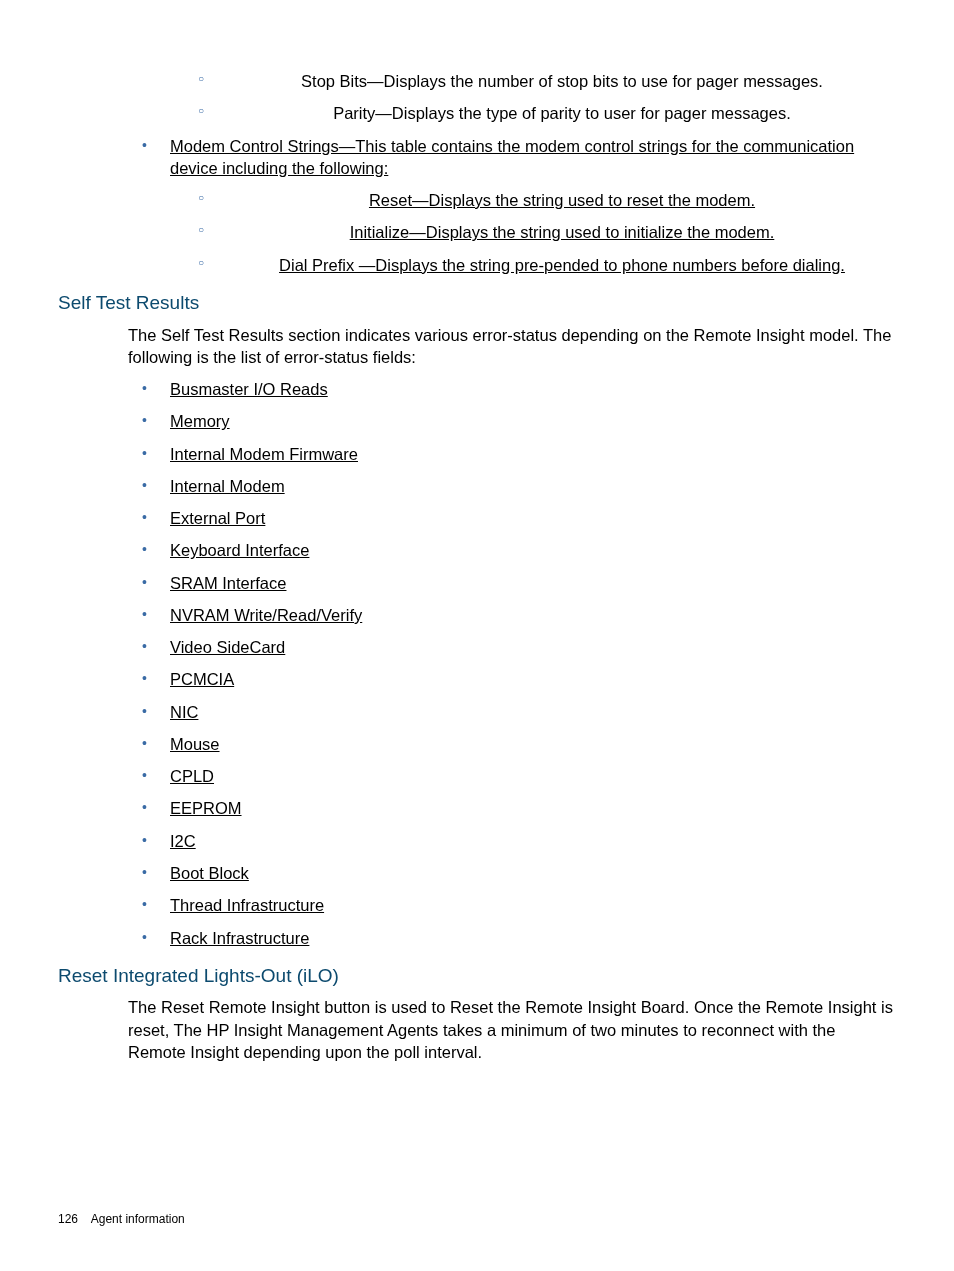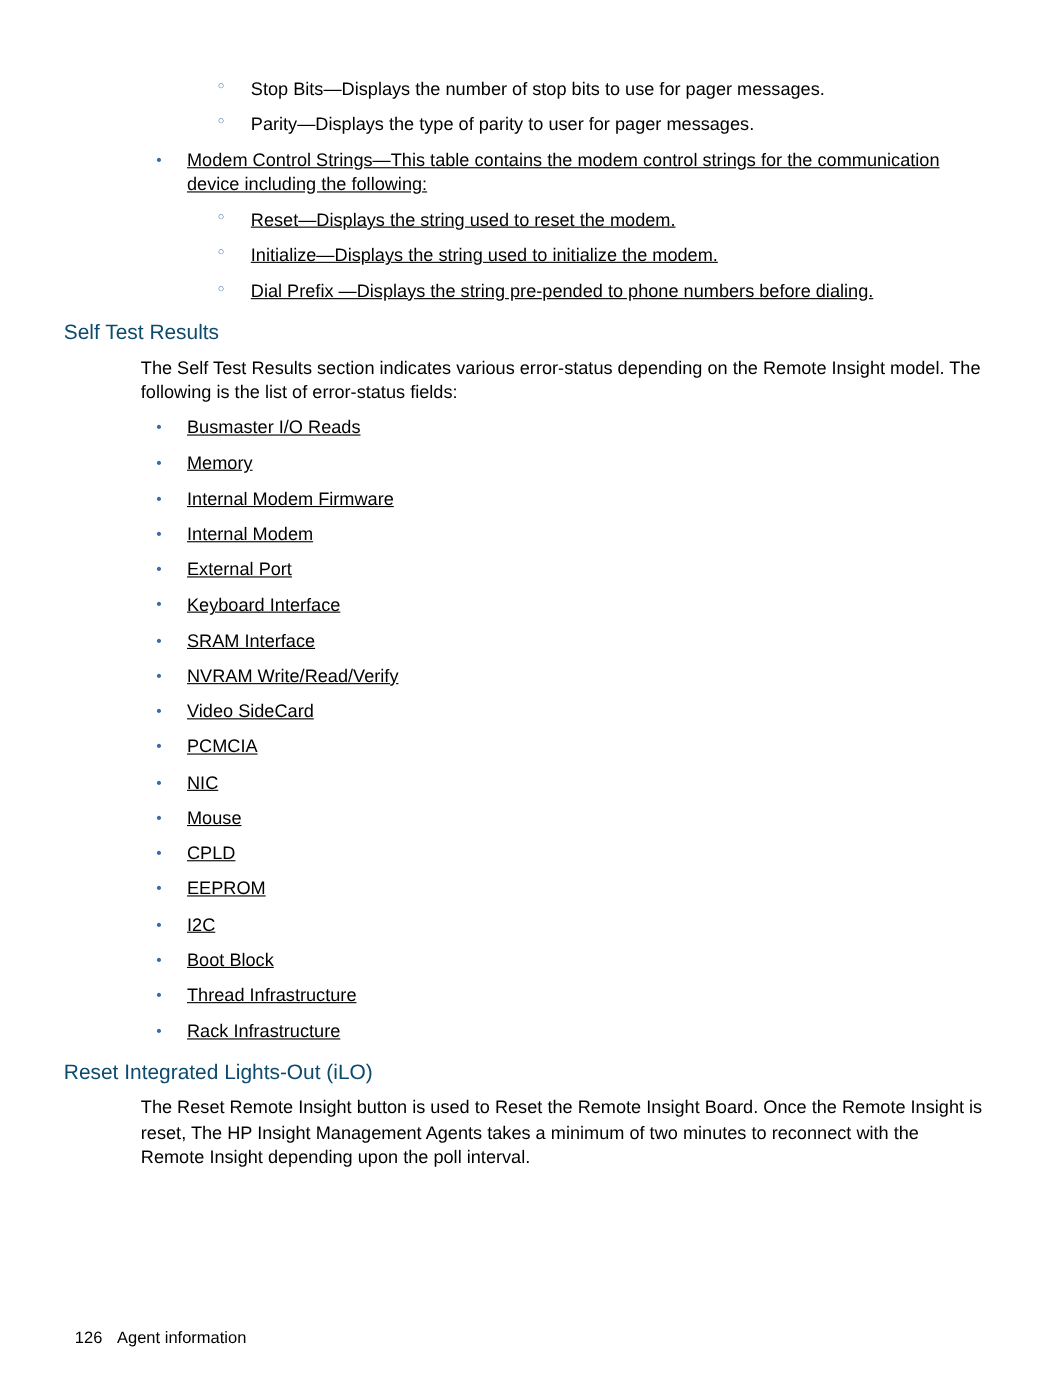--- a/index.html
+++ b/index.html
@@ -34,20 +34,21 @@
     }
     ul.inner {
       list-style: none;
       margin-left: 28px;
       margin-top: 10px;
     }
     ul.inner > li {
       position: relative;
       padding-left: 30px;
       margin-bottom: 10px;
+      text-align: center;
     }
     ul.inner > li::before {
       content: "○";
       position: absolute;
       left: 0;
       top: 2px;
       color: #3a6ba5;
       font-size: 10px;
       font-weight: bold;
     }
@@ -58,22 +59,22 @@
       margin-top: 14px;
       margin-bottom: 8px;
     }
     p.body-para {
       margin-left: 70px;
       margin-bottom: 10px;
     }
     .footer {
       position: absolute;
       bottom: 44px;
-      left: 68px;
-      font-size: 15px;
+      left: 58px;
+      font-size: 12px;
     }
     .footer .pagenum { margin-right: 10px; }
   </style>
 </head>
 <body>
 
 <div class="content">
 
   <ul class="inner" style="margin-left:140px;">
     <li><span>Stop Bits—Displays the number of stop bits to use for pager messages.</span></li>

